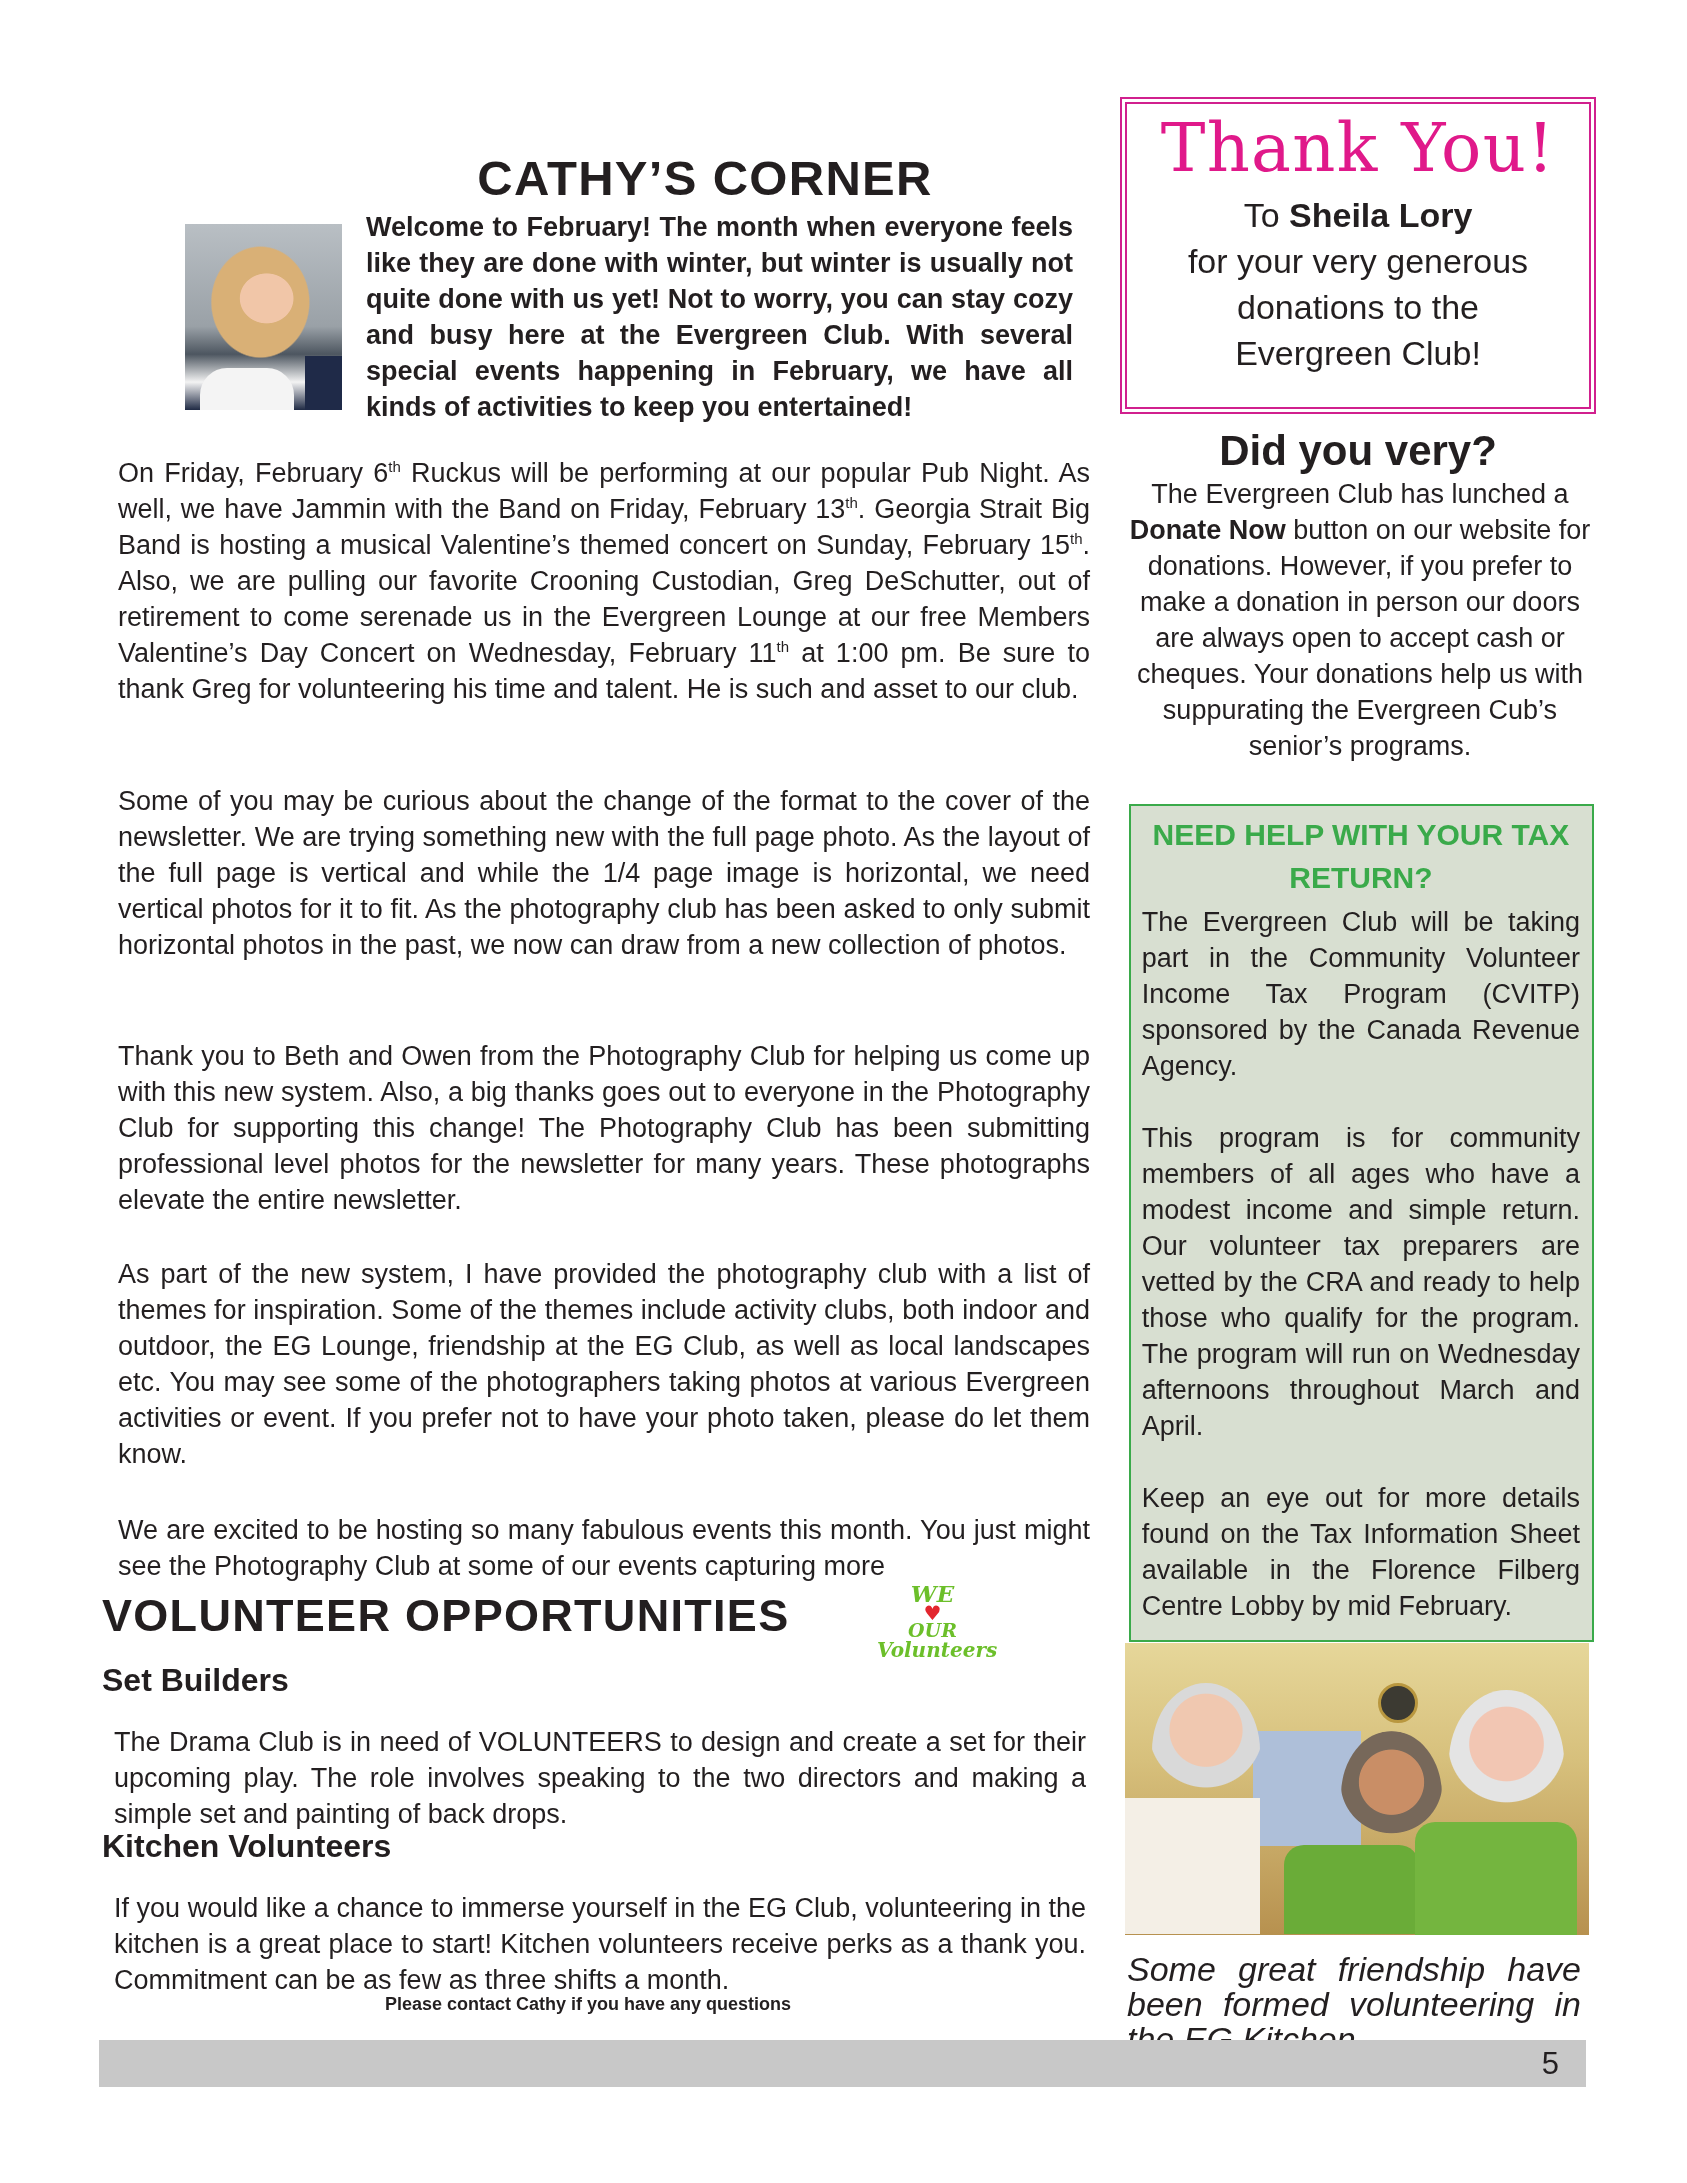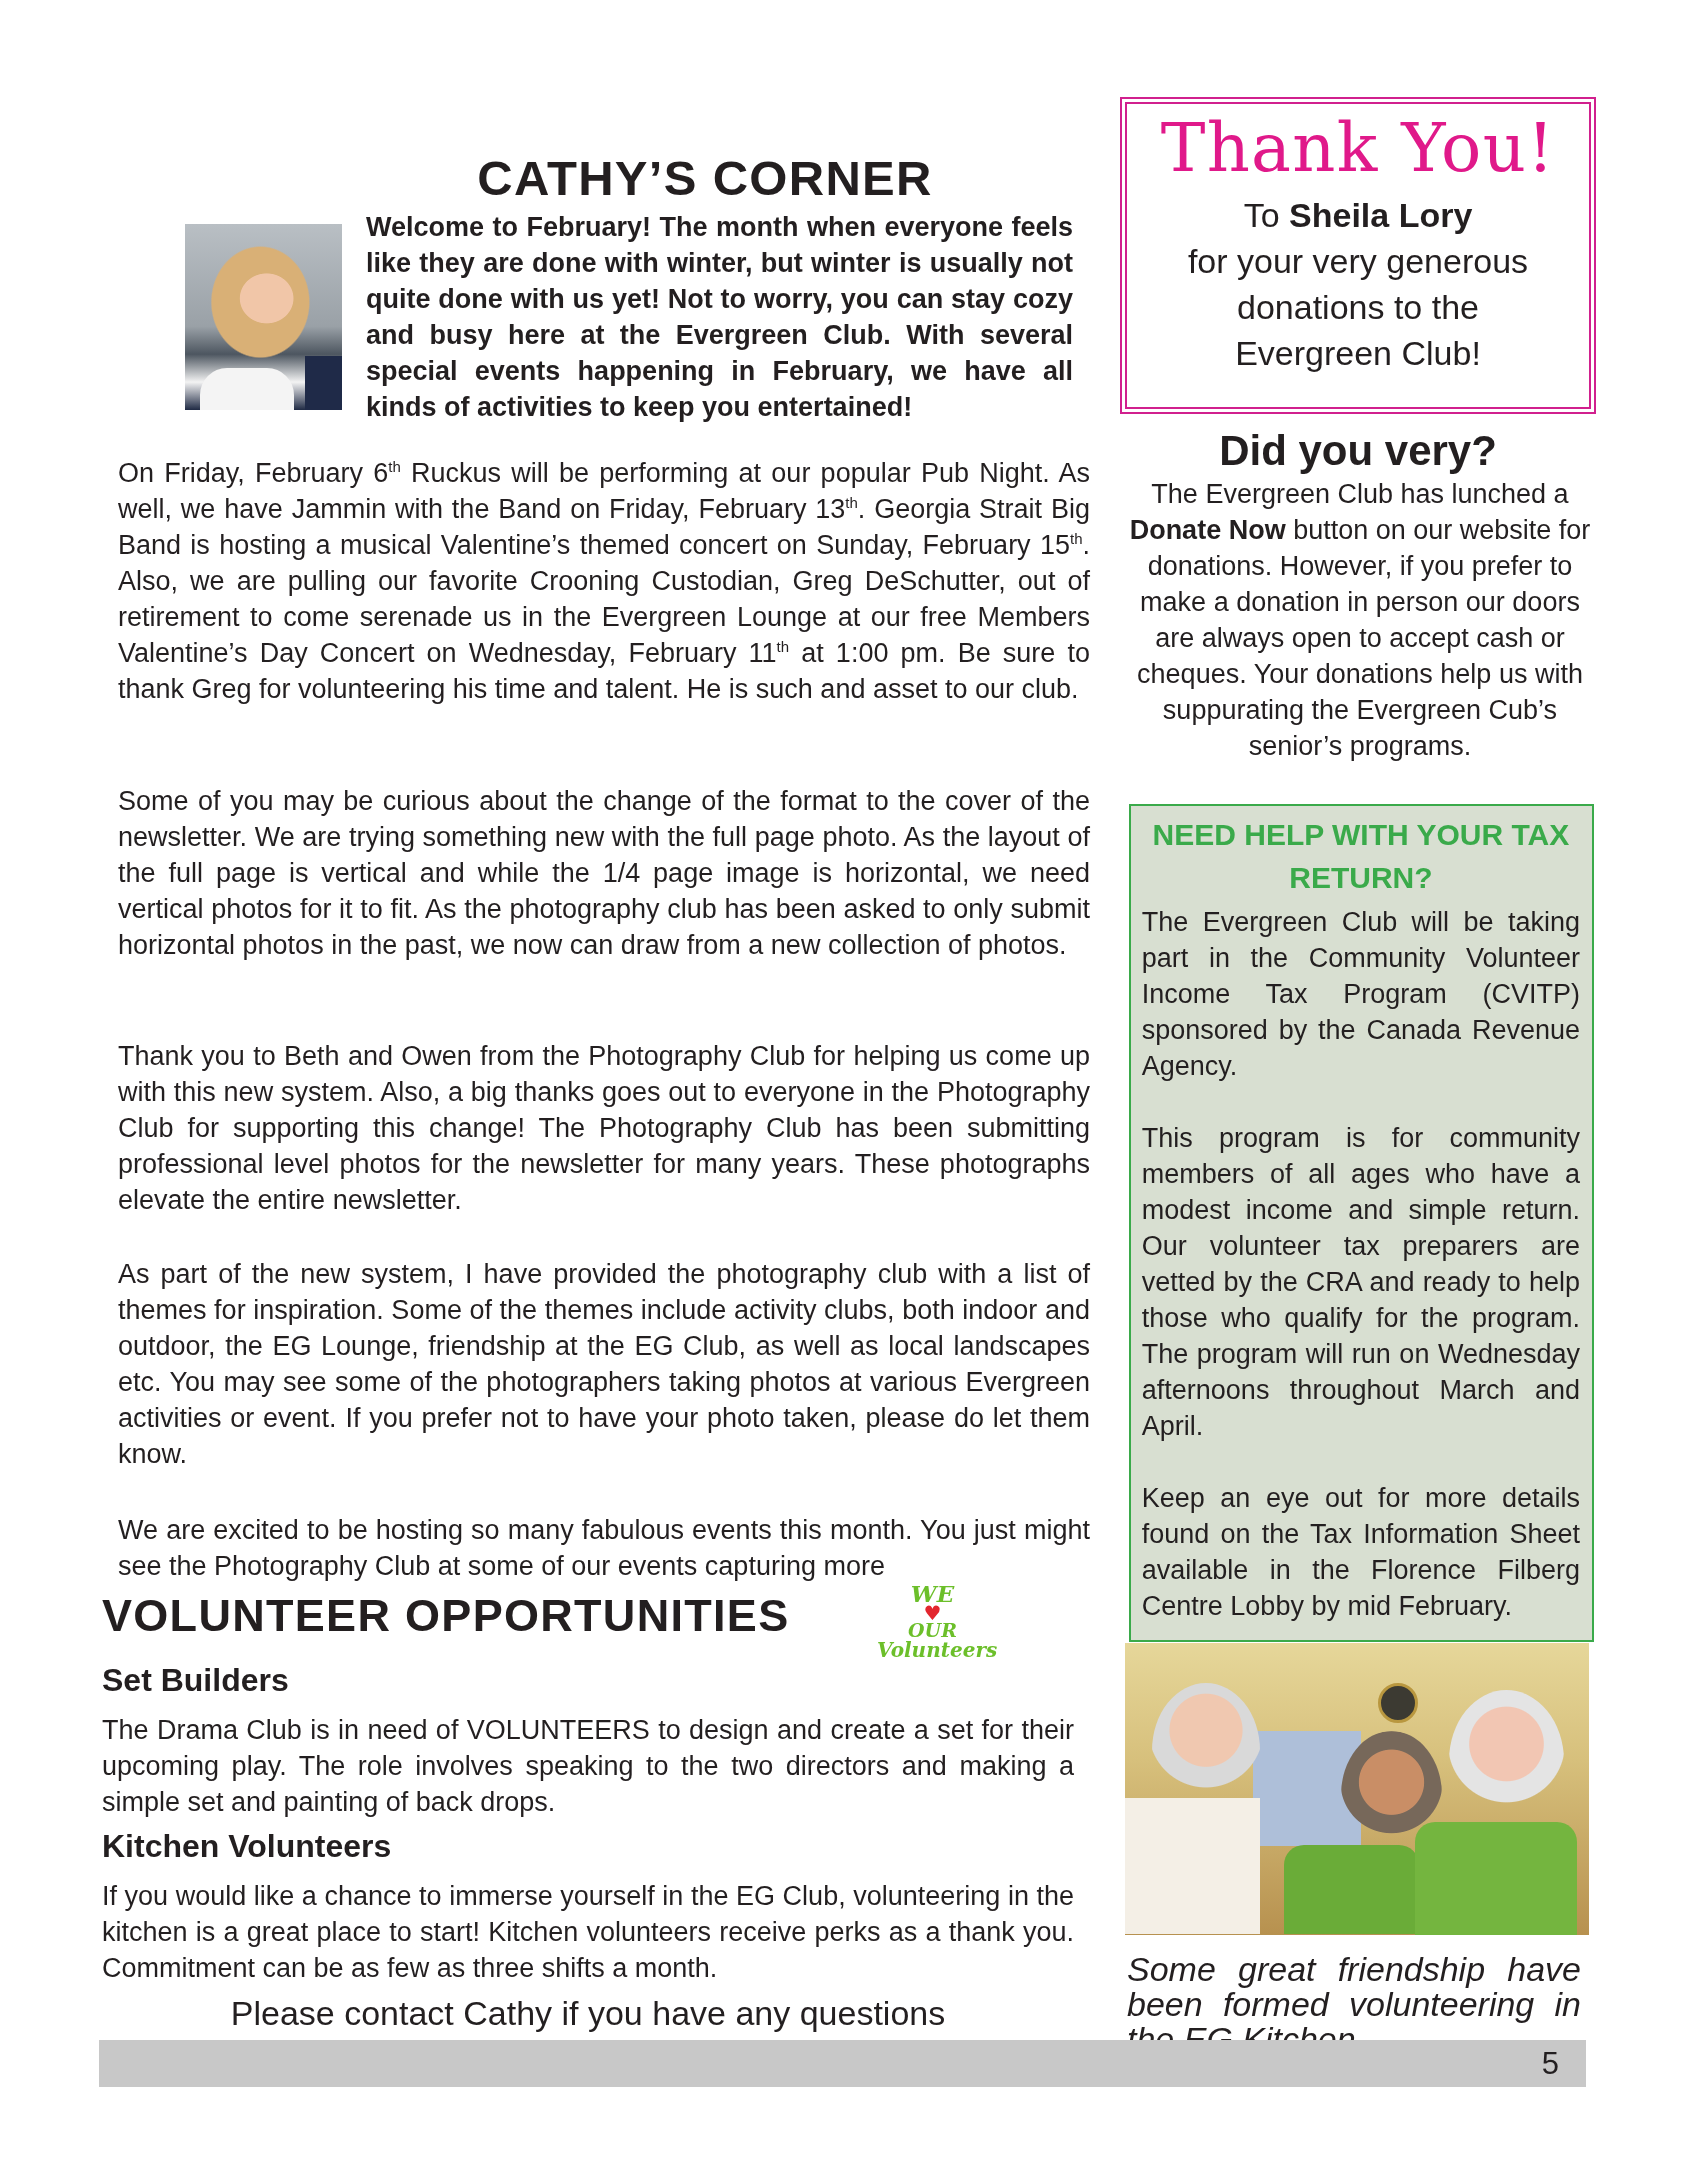--- a/index.html
+++ b/index.html
@@ -39,24 +39,24 @@
   .vol-logo { left: 877px; top: 1583px; width: 111px; height: 81px; text-align: center;
               font-family: "DejaVu Serif", serif; font-style: italic; font-weight: bold; color: #6cbf2a; }
   .vol-logo .we { font-size: 23px; line-height: 21.6px; }
   .vol-logo .heart { color: #e3262e; font-size: 20px; line-height: 16px; }
   .vol-logo .our { font-size: 19px; line-height: 19px; }
   .vol-logo .vols { font-size: 20px; line-height: 20px; }
 
   .sub { left: 102px; font-size: 32px; font-weight: bold; margin: 0; }
   .sub1 { top: 1662px; }
   .sub2 { top: 1828px; }
-  .vol-p { left: 102px; width: 972px; font-size: 27px; line-height: 36px; margin: 0; text-align: justify; }
+  .vol-p { left: 102px; width: 972px; font-size: 27px; line-height: 36px; margin: 12px; text-align: justify; }
   .vp1 { top: 1712px; }
   .vp2 { top: 1878px; }
-  .contact { left: 102px; width: 972px; top: 1994px; text-align: center; font-size: 34px; font-weight: normal; margin: 0; }
+  .contact { left: 102px; width: 972px; top: 1994px; text-align: center; font-size: 18px; font-weight: bold; margin: 0; }
 
   
   .thanks-box { left: 1120px; top: 97px; width: 476px; height: 317px; box-sizing: border-box;
                 border: 2px solid #d1208e; padding: 3.4px; }
   .thanks-inner { width: 100%; height: 100%; box-sizing: border-box; border: 2.7px solid #d1208e; text-align: center; }
   .thanks-script { font-family: "DejaVu Serif", serif; color: #e0198a;
                    font-size: 67px; line-height: 74px; margin: 6.7px 0 6.7px 0; letter-spacing: 1.3px; }
   .thanks-text { font-size: 34px; line-height: 46px; margin: 0; color: #231f20; }
   .thanks-text b { font-weight: bold; }
 

